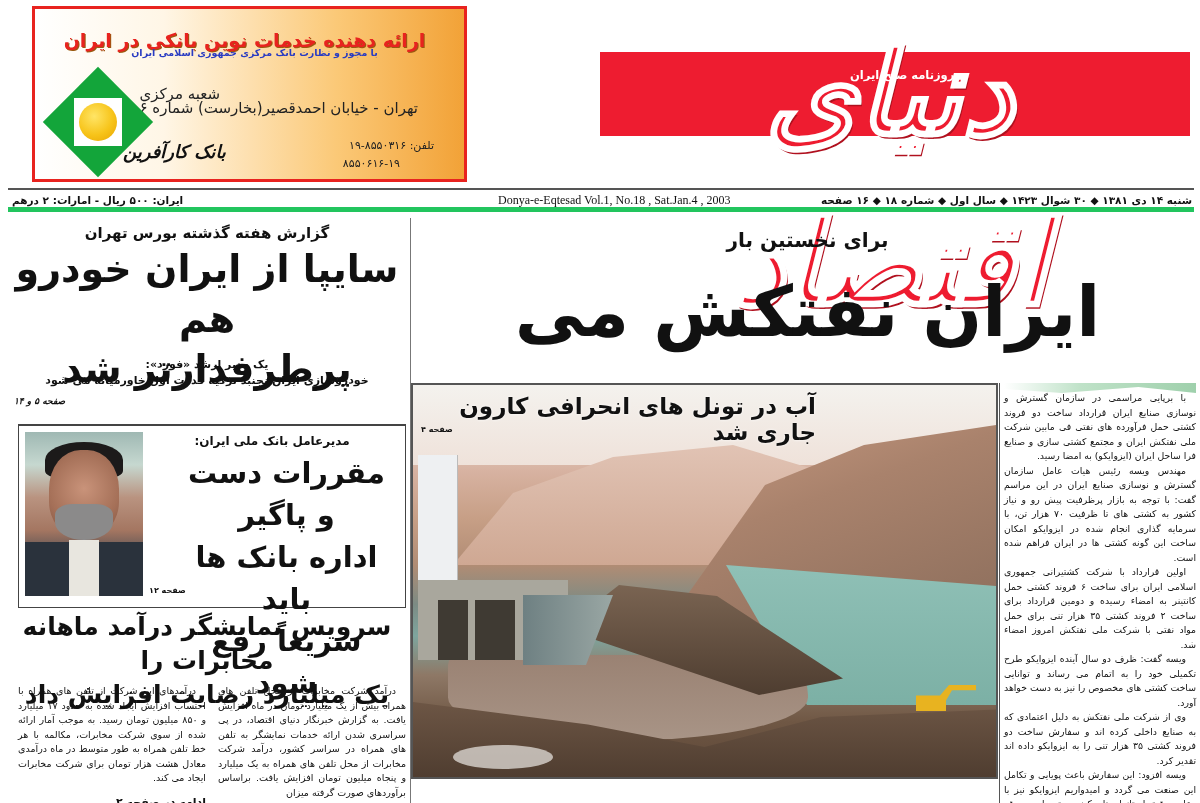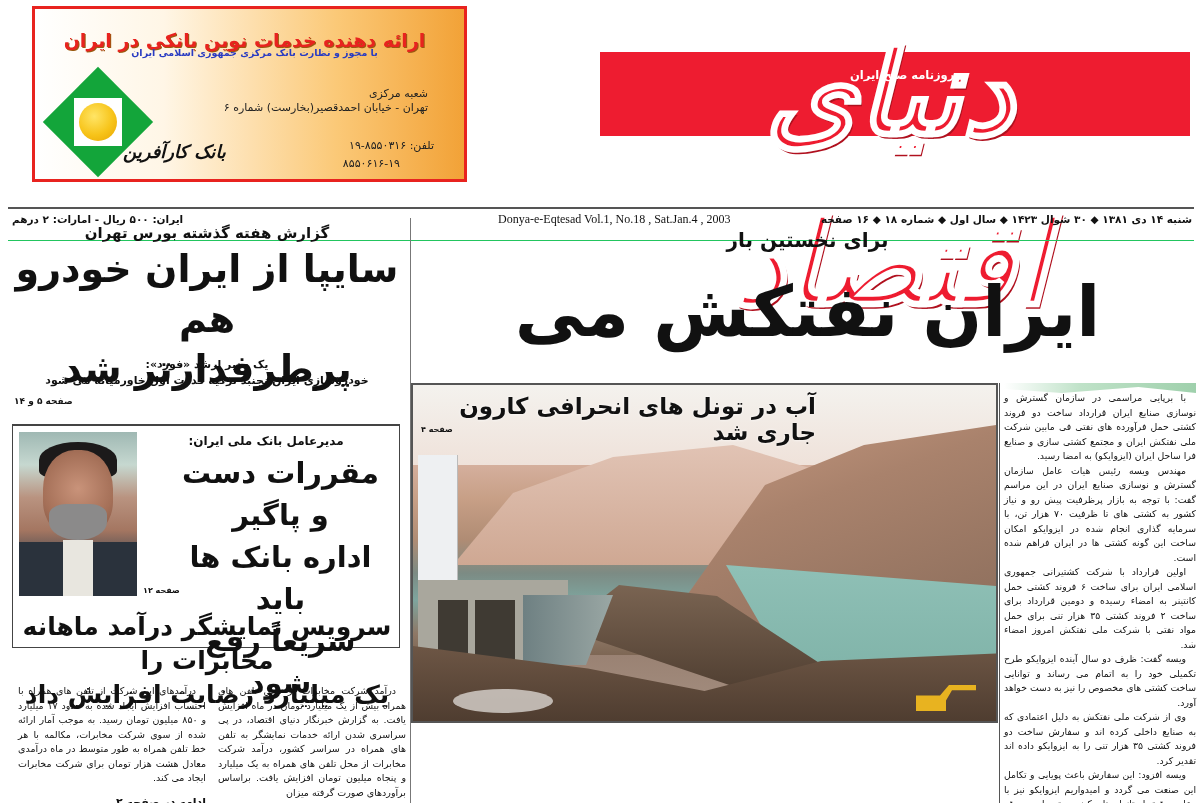--- a/index.html
+++ b/index.html
@@ -17,21 +17,21 @@
   .ad-title {
     position: absolute; right: 30px; top: 10px; left: 20px; text-align: center;
     font-family: "DejaVu Sans", sans-serif; font-weight: bold; font-size: 19px; color: #e8231f;
     text-shadow: 1px 1px 0 #9a5a10;
     margin-top: 10px;
   }
   .ad-sub {
     position: absolute; right: 30px; left: 40px; top: 38px; text-align: center;
     font-size: 9.5px; font-weight: bold; color: #2a3cc2;
   }
-  .ad-address { position: absolute; right: 36px; top: 78px; font-size: 11px; color: #222; line-height: 14px; text-align: right; }
+  .ad-address { position: absolute; right: 46px; top: 78px; font-size: 15px; color: #222; line-height: 14px; text-align: left; }
   .ad-phones { position: absolute; right: 30px; top: 128px; font-size: 11px; color: #222; line-height: 18px; text-align: right; }
   .ad-logo { position: absolute; left: 8px; top: 58px; width: 110px; height: 110px; }
   .ad-diamond {
     position: absolute; left: 16px; top: 16px; width: 78px; height: 78px;
     background: #13a53a; transform: rotate(45deg);
   }
   .ad-square { position: absolute; left: 31px; top: 31px; width: 48px; height: 48px; background: #fff; }
   .ad-sun {
     position: absolute; left: 36px; top: 36px; width: 38px; height: 38px; border-radius: 50%;
     background: radial-gradient(circle at 40% 35%, #ffe566 0%, #f7c41a 55%, #e8a300 100%);
@@ -50,41 +50,41 @@
     color: #ee1c30; letter-spacing: -6px;
     -webkit-text-stroke: 3px #ffffff;
     text-shadow: 2px 3px 0 #b0101e;
   }
   .logo-tagline {
     position: absolute; left: 850px; top: 68px; font-size: 11.5px; font-weight: bold; color: #ffffff; direction: rtl;
   }
 
   
   .infobar {
-    position: absolute; left: 8px; top: 207px; width: 1186px; height: 34px;
-    border-top: 2px solid #555; border-bottom: 1px solid #22c55e;
+    position: absolute; left: 8px; top: 188px; width: 1186px; height: 24px;
+    border-top: 2px solid #555; border-bottom: 5px solid #22c55e;
     font-size: 10.5px; line-height: 20px;
   }
   .info-price { position: absolute; left: 4px; top: 0; direction: rtl; font-weight: bold; }
   .info-en { position: absolute; left: 490px; top: 0; font-family: "Liberation Serif", serif; font-size: 12px; }
   .info-fa { position: absolute; right: 2px; top: 0; direction: rtl; font-weight: bold; }
 
   
   .left-col { position: absolute; left: 8px; top: 218px; width: 398px; height: 585px; direction: rtl; }
   .bourse-kicker { position: absolute; left: 0; right: 0; top: 6px; text-align: center; font-size: 15px; font-weight: bold; }
   .bourse-head {
     position: absolute; left: 0; right: 0; top: 26px; text-align: center;
     font-size: 38px; font-weight: bold; line-height: 50px; letter-spacing: -1px;
   }
   .bourse-sub1 { position: absolute; left: 0; right: 0; top: 140px; text-align: center; font-size: 11px; font-weight: bold; }
   .bourse-sub2 { position: absolute; left: 0; right: 0; top: 156px; text-align: center; font-size: 11px; font-weight: bold; }
-  .bourse-page { position: absolute; left: 6px; top: 178px; font-size: 9px; font-weight: bold; }
+  .bourse-page { position: absolute; left: 6px; top: 178px; font-size: 9px; font-weight: bold; font-style: italic; }
 
   .bank-box {
-    position: absolute; left: 4px; top: 206px; width: 388px; height: 224px;
+    position: absolute; left: 10px; top: 206px; width: 388px; height: 184px;
     border: 1px solid #444; border-top: 2px solid #444; background: #fff;
   }
   .bank-photo {
     position: absolute; left: 6px; top: 6px; width: 118px; height: 164px;
     background: linear-gradient(180deg, #9fb8b3 0%, #c6d8d0 20%, #b99380 40%, #a47661 60%, #3a4450 80%, #2b3440 100%);
   }
   .bank-photo .face {
     position: absolute; left: 24px; top: 18px; width: 70px; height: 86px; border-radius: 45% 45% 40% 40%;
     background: radial-gradient(circle at 50% 45%, #c9937a 0%, #a57058 60%, #7d5240 100%);
   }
@@ -114,21 +114,21 @@
 
   
   .main-kicker { position: absolute; left: 420px; width: 775px; top: 228px; text-align: center; direction: rtl; font-size: 20px; font-weight: bold; }
   .main-head {
     position: absolute; left: 420px; width: 775px; top: 262px; text-align: center; direction: rtl;
     font-size: 70px; font-weight: bold; line-height: 100px; letter-spacing: -2px;
   }
 
   
   .photo-frame {
-    position: absolute; left: 411px; top: 383px; width: 587px; height: 340px;
+    position: absolute; left: 411px; top: 383px; width: 587px; height: 396px;
     border: 2px solid #555; overflow: hidden;
     background: linear-gradient(180deg, #f2eee8 0%, #e8d7cc 10%, #d7b2a1 22%, #c79f86 34%, #b08c74 46%, #7c8b84 56%, #7ea59e 64%, #8e7866 74%, #6f5744 86%, #5a4536 100%);
   }
   .ph-sky { position: absolute; left: 0; top: 0; width: 100%; height: 80px; background: linear-gradient(180deg,#f4f2ee,#efe2da); }
   .ph-mountain-right {
     position: absolute; right: 0; top: 40px; width: 330px; height: 200px;
     background: linear-gradient(160deg, #c79a81 0%, #a9826c 40%, #8c6e5c 100%);
     clip-path: polygon(30% 30%, 60% 10%, 100% 0, 100% 100%, 0 100%);
   }
   .ph-mountain-left {

